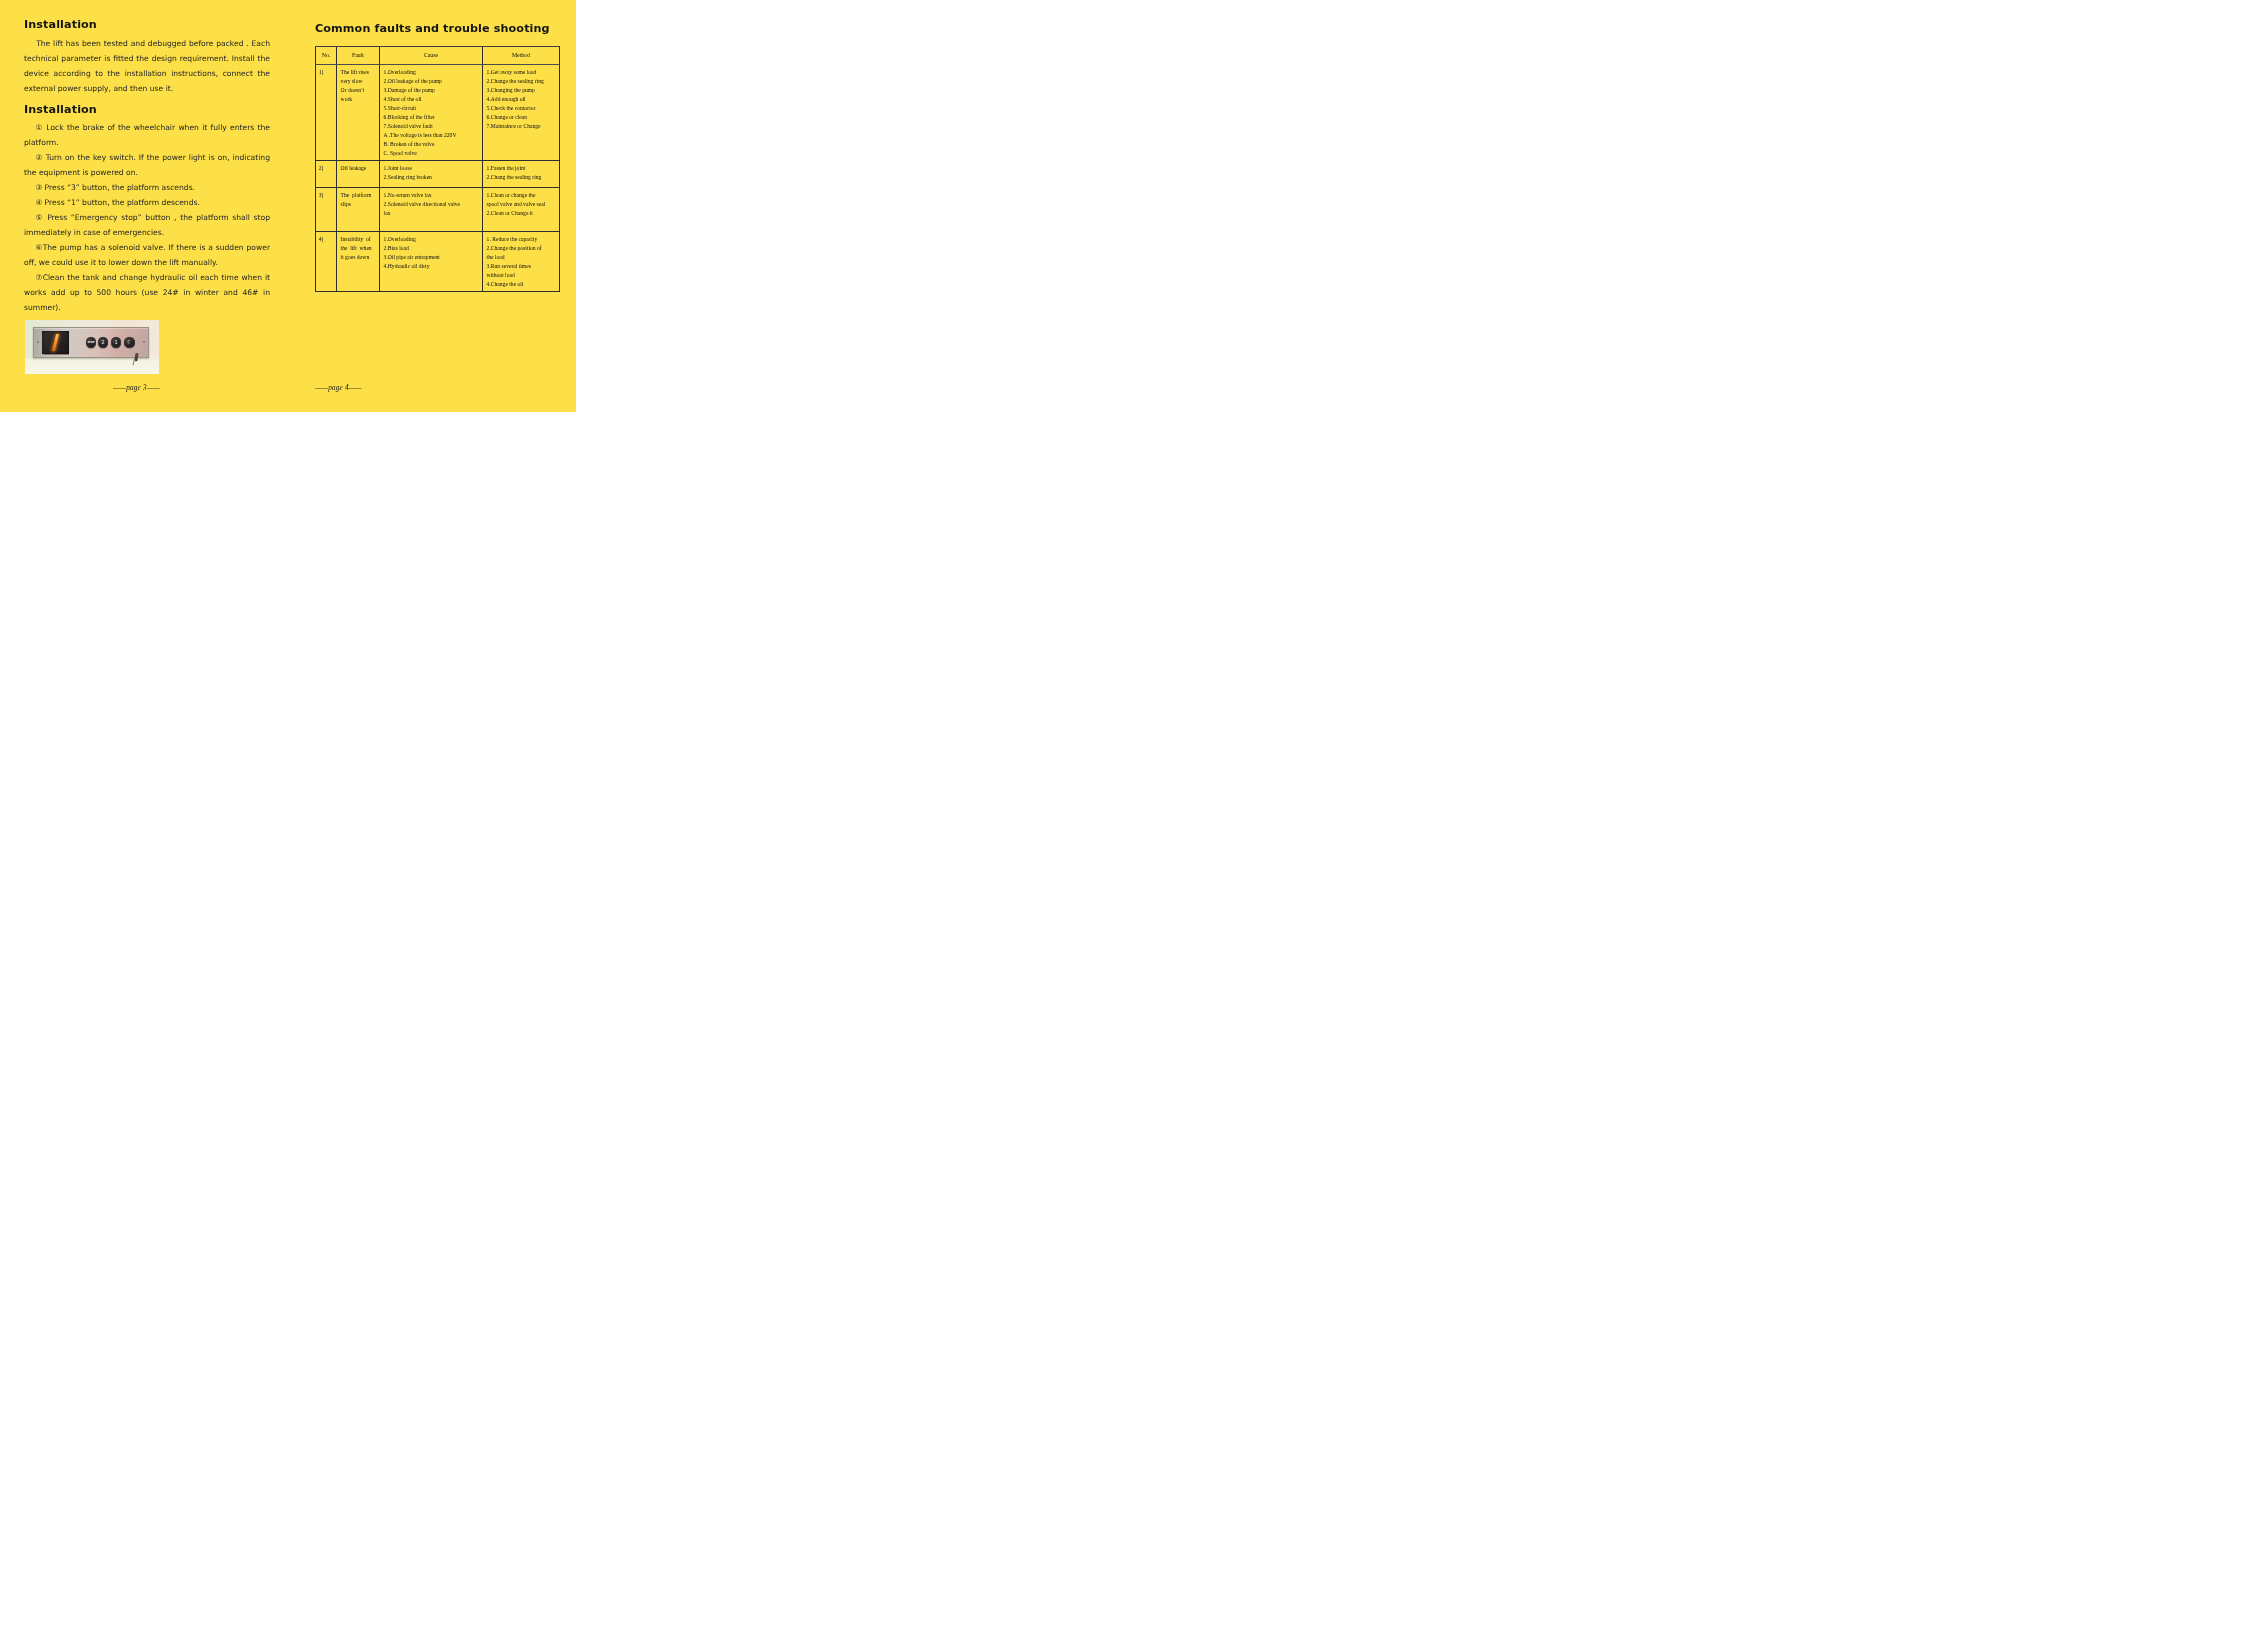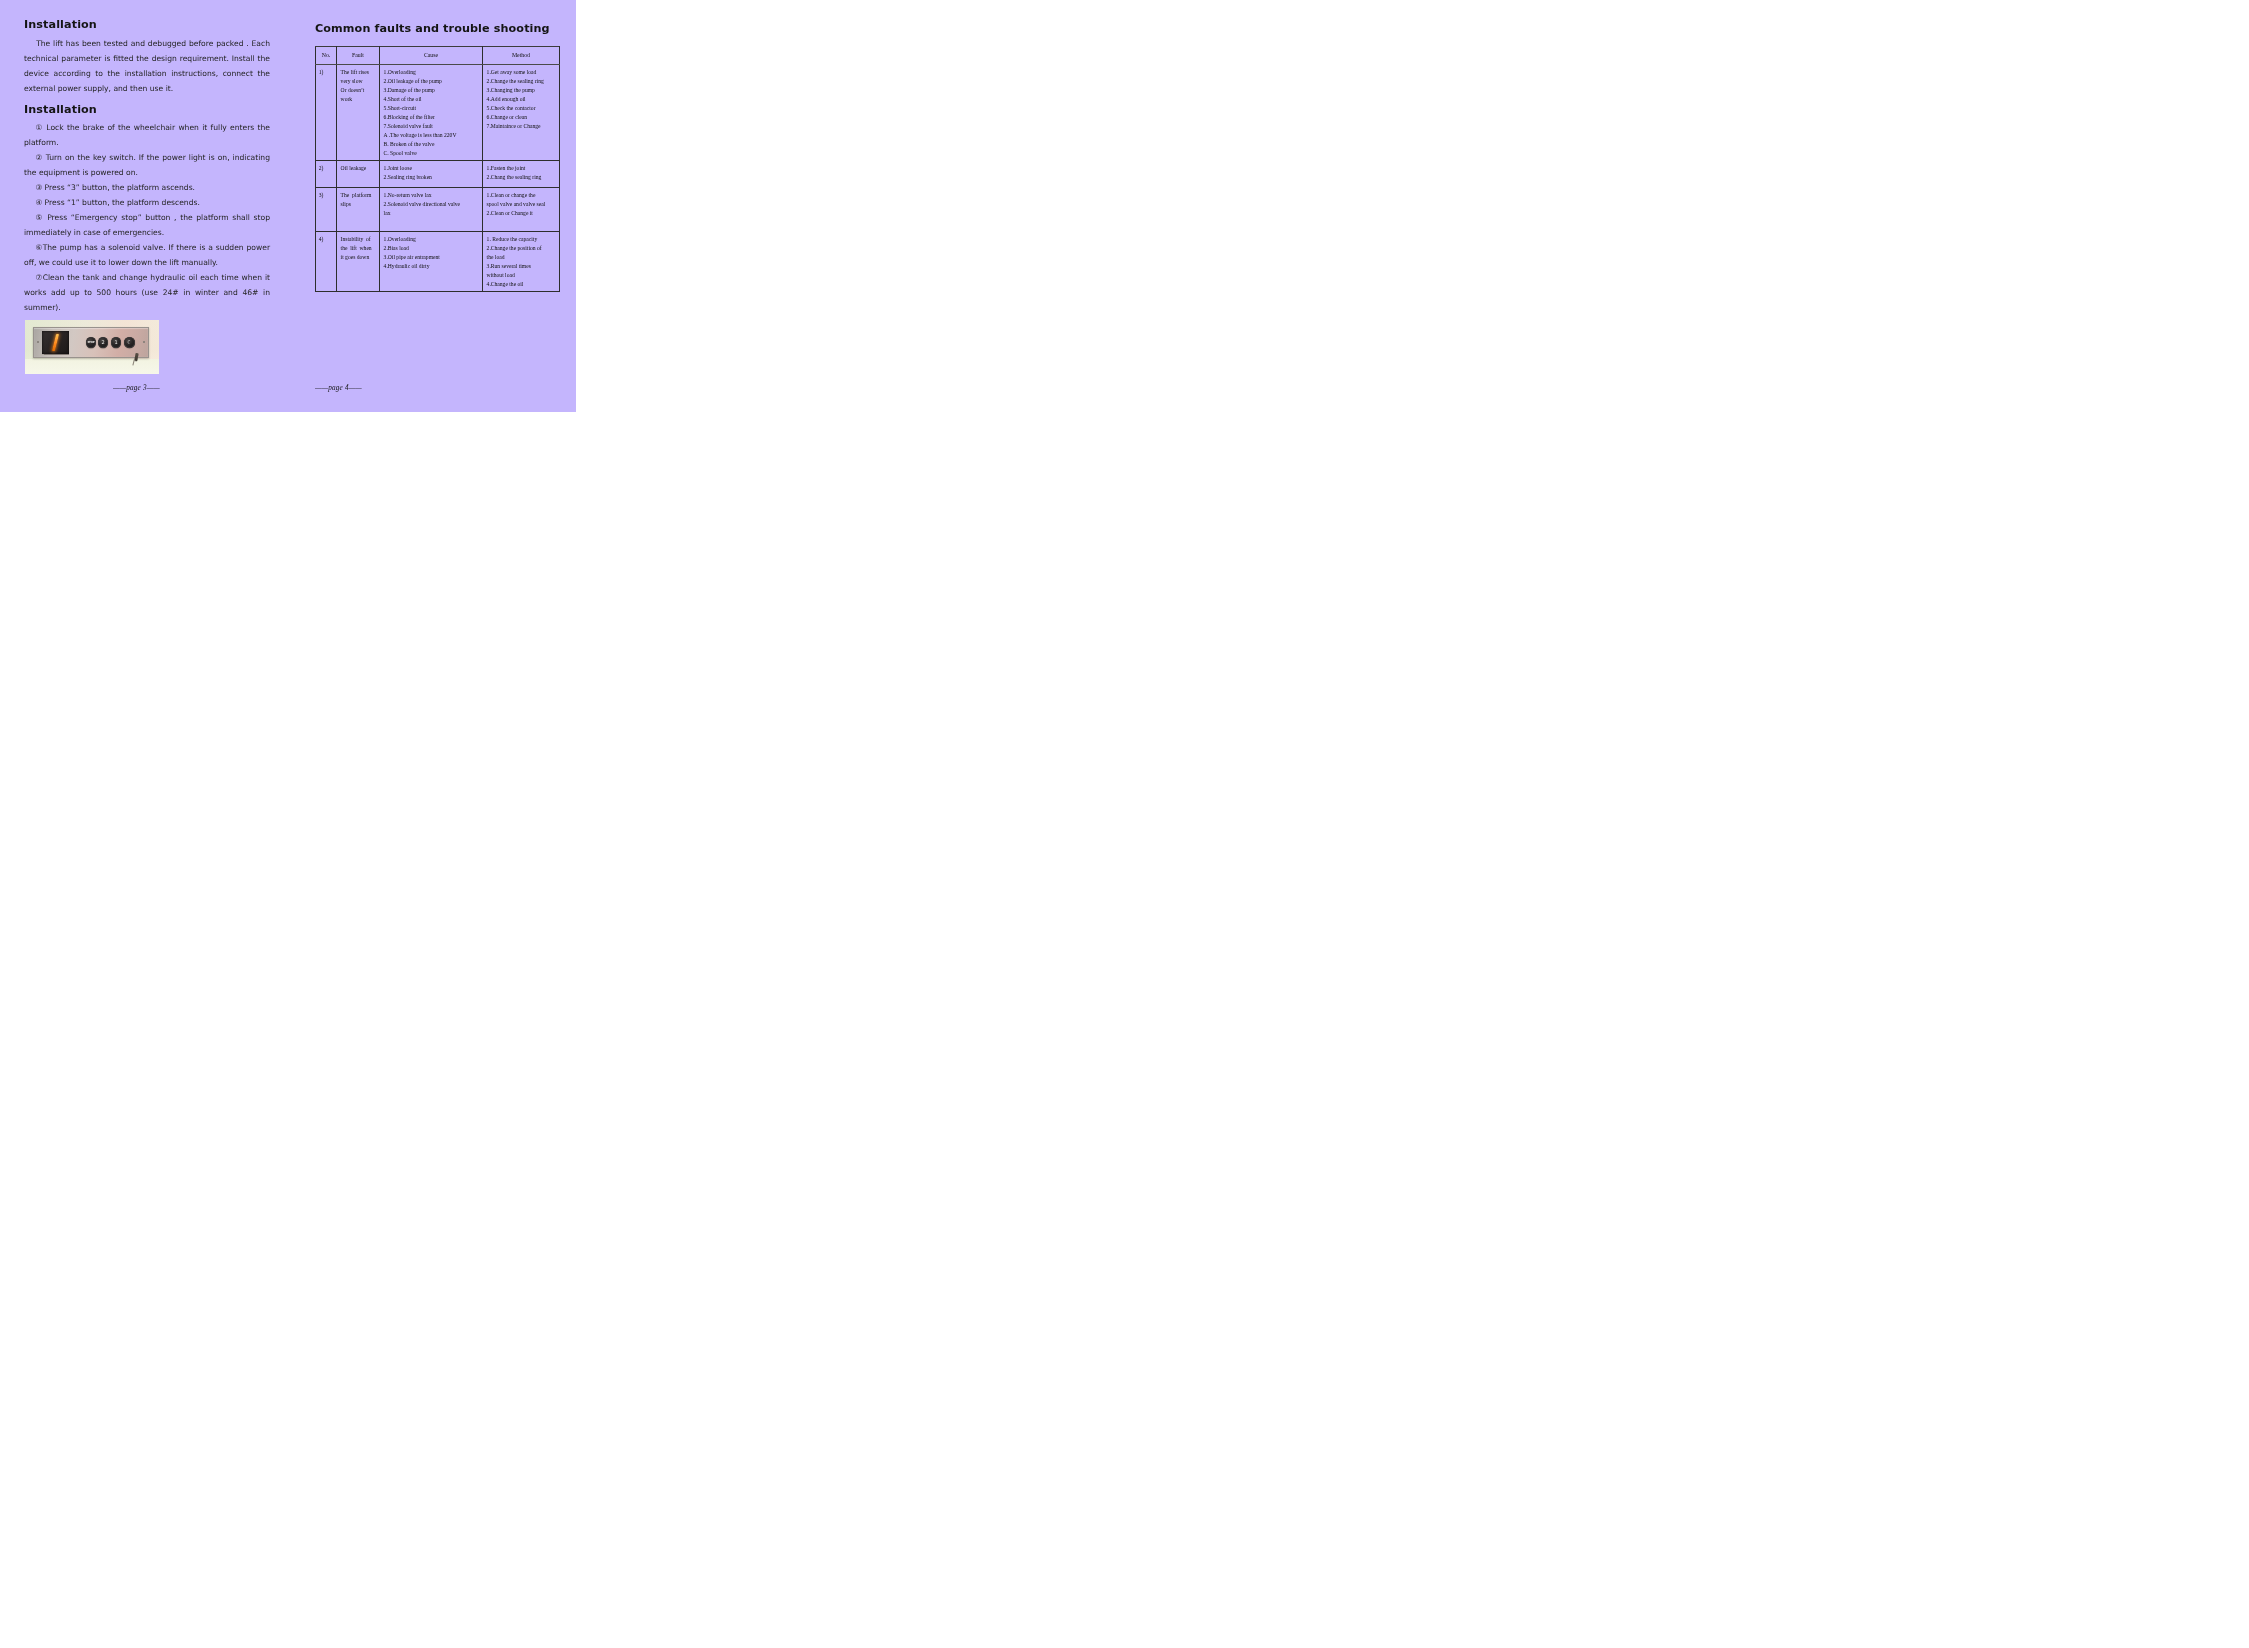--- a/index.html
+++ b/index.html
@@ -1,17 +1,17 @@
 <!DOCTYPE html>
 <html style="font-size:7.2px"><head>
 <meta charset="utf-8">
 <style>
   html,body { margin:0; padding:0; background:#ffffff; }
   .canvas {
-    position:relative; width:576px; height:412px; background:#c4b5fd;
+    position:relative; width:576px; height:412px; background:#fde047;
     font-family:"DejaVu Sans", sans-serif; color:#1f1f1f; overflow:hidden;
   }
 
   
   .left-col { position:absolute; left:24px; top:18px; width:246px; }
   .section-title {
     font-size:11.2px; font-weight:bold; color:#151515; letter-spacing:0.1px;
     margin:0; line-height:14.4px;
   }
   .body-par {

